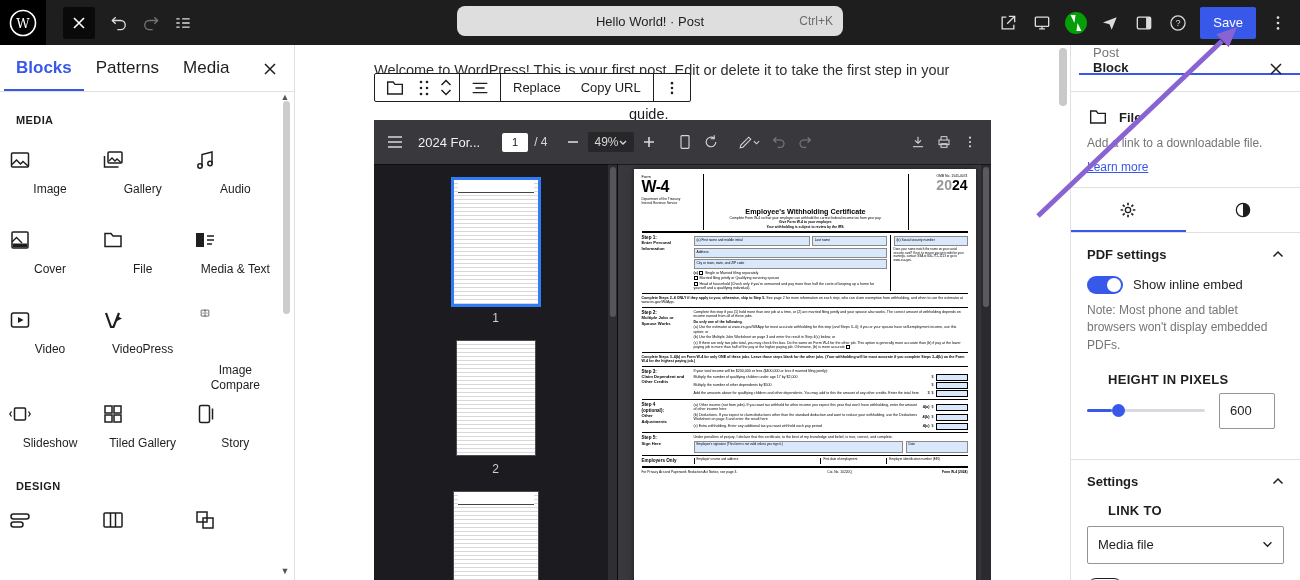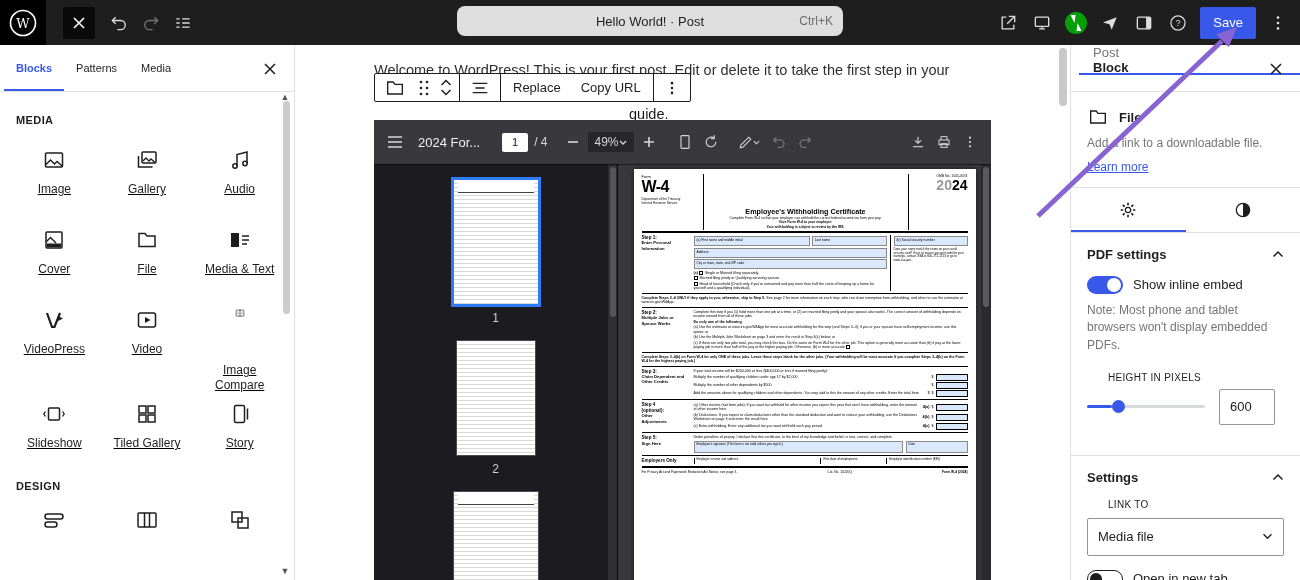--- a/index.html
+++ b/index.html
@@ -31,27 +31,27 @@
                     border-top:0; border-bottom:8px solid #fff; transform:skewX(-8deg); }
   .save-btn { height:32px; padding:0 13px; background:#3858e9; color:#fff; font-size:13px;
               border:none; border-radius:2px; margin:0 4px; cursor:pointer; }
 
   
   .workspace { position:absolute; top:45px; left:0; right:0; bottom:0; display:flex; }
 
   
   .lsb { width:295px; flex:0 0 auto; background:#fff; border-right:1px solid #e0e0e0; position:relative; overflow:hidden; }
   .lsb-tabs { height:47px; border-bottom:1px solid #e0e0e0; display:flex; align-items:stretch; padding-left:4px; position:relative; }
-  .lsb-tab { padding:0 12px; display:flex; align-items:center; font-size:11px; color:#1e1e1e; cursor:pointer; position:relative; }
+  .lsb-tab { padding:0 12px; display:flex; align-items:center; font-size:17px; color:#1e1e1e; cursor:pointer; position:relative; }
   .lsb-tab.active { color:#3858e9; font-weight:600; box-shadow:inset 0 -2px 0 #3858e9; }
   .lsb-close { position:absolute; right:12px; top:12px; width:24px; height:24px; display:flex; align-items:center; justify-content:center; cursor:pointer; }
   .sec-label { margin:22px 0 0 16px; font-size:11px; font-weight:600; letter-spacing:.4px; color:#1e1e1e; }
   .blk-grid { margin:12px 8px 0 8px; display:grid; grid-template-columns:repeat(3,1fr); }
-  .blk { height:80px; display:flex; flex-direction:column; align-items:center; padding-top:10px;
-         border-radius:2px; cursor:pointer; text-align:center;text-decoration:underline; }
+  .blk { height:80px; display:flex; flex-direction:column; padding-top:10px;
+         border-radius:2px; cursor:pointer; text-align:center; }
   .blk.tall { height:94px;gap:35px; }
   .blk svg { display:block; }
   .blk .lbl { margin-top:10px; font-size:12px; color:#1e1e1e; line-height:1.2; max-width:84px; }
   .lsb-scroll { position:absolute; right:4px; top:56px; width:7px; height:213px; background:#cccccc; border-radius:4px; }
   .lsb-arrow { position:absolute; right:4px; width:10px; height:10px; color:#555; font-size:9px; line-height:10px; text-align:center; }
 
   
   .main { flex:1 1 auto; position:relative; background:#fff; overflow:hidden; }
   .intro { position:absolute; left:79px; top:14px; width:620px; font-size:14.5px; line-height:22px; color:#2f2f2f; }
   .intro .l2 { position:relative; height:22px; }
@@ -154,21 +154,21 @@
   .panel-head { display:flex; align-items:center; justify-content:space-between; cursor:pointer; }
   .panel-title { font-size:13px; font-weight:600; color:#1e1e1e; }
   .toggle-row { display:flex; align-items:center; gap:10px; margin-top:14px; cursor:pointer; }
   .toggle { width:36px; height:18px; border-radius:10px; position:relative; flex:0 0 auto; }
   .toggle.on { background:#3858e9; }
   .toggle.on:after { content:""; position:absolute; right:2px; top:2px; width:14px; height:14px; border-radius:50%; background:#fff; }
   .toggle.off { background:#fff; border:1px solid #1e1e1e; }
   .toggle.off:after { content:""; position:absolute; left:2px; top:2px; width:12px; height:12px; border-radius:50%; background:#1e1e1e; }
   .toggle-lbl { font-size:13px; color:#1e1e1e; }
   .note { font-size:12px; color:#757575; line-height:1.45; margin-top:8px; }
-  .ctl-label { font-size:10px; font-weight:400; letter-spacing:.3px; color:#1e1e1e; margin-top:18px;padding-left:21px; }
+  .ctl-label { font-size:13px; font-weight:700; letter-spacing:.3px; color:#1e1e1e; margin-top:18px;padding-left:21px; }
   .hrow { display:flex; align-items:center; gap:14px; margin-top:6px; }
   .slider { position:relative; width:118px; height:3px; background:#d7dade; border-radius:2px; }
   .slider .fill { position:absolute; left:0; top:0; height:3px; width:21%; background:#3858e9; border-radius:2px; }
   .slider .knob { position:absolute; left:21%; top:-5px; width:13px; height:13px; border-radius:50%; background:#3858e9; }
   .num-input { width:56px; height:36px; border:1px solid #949494; border-radius:2px; font-size:13px;
                padding:0 0 0 10px; color:#1e1e1e; font-family:"Liberation Sans",sans-serif; }
   .divider { height:1px; background:#e0e0e0; margin:16px 0 0; }
   .select { margin-top:8px; height:38px; border:1px solid #949494; border-radius:2px; display:flex;
             align-items:center; justify-content:space-between; padding:0 10px; font-size:13px; color:#1e1e1e; cursor:pointer; }
 
@@ -315,31 +315,31 @@
         </div>
         <div class="blk">
           <svg width="24" height="24" viewBox="0 0 24 24">
             <rect x="3" y="5" width="8" height="14" fill="#1e1e1e"></rect>
             <path d="M14 8h7M14 12h7M14 16h5" stroke="#1e1e1e" stroke-width="1.5"></path>
           </svg>
           <span class="lbl">Media &amp; Text</span>
         </div>
         <div class="blk">
           <svg width="24" height="24" viewBox="0 0 24 24">
+            <rect x="3.5" y="5" width="17" height="14" rx="2" fill="none" stroke="#1e1e1e" stroke-width="1.5"></rect>
+            <path d="M10 9l5.5 3L10 15z" fill="#1e1e1e"></path>
+          </svg>
+          <span class="lbl">Video</span>
+        </div>
+        <div class="blk">
+          <svg width="24" height="24" viewBox="0 0 24 24">
             <path d="M5 5l5 14h2.5L18 5" fill="none" stroke="#1e1e1e" stroke-width="2.2"></path>
             <path d="M16 13l5-2.5L16 8z" fill="#1e1e1e"></path>
           </svg>
           <span class="lbl">VideoPress</span>
-        </div>
-        <div class="blk">
-          <svg width="24" height="24" viewBox="0 0 24 24">
-            <rect x="3.5" y="5" width="17" height="14" rx="2" fill="none" stroke="#1e1e1e" stroke-width="1.5"></rect>
-            <path d="M10 9l5.5 3L10 15z" fill="#1e1e1e"></path>
-          </svg>
-          <span class="lbl">Video</span>
         </div>
         <div class="blk tall">
           <svg width="24" height="24" viewBox="0 0 24 24">
             <rect x="3" y="5" width="18" height="14" rx="1" fill="none" stroke="#1e1e1e" stroke-width="1.5"></rect>
             <path d="M12 3.5v17" stroke="#1e1e1e" stroke-width="1.5"></path>
             <path d="M9.5 12H6M14.5 12H18" stroke="#1e1e1e" stroke-width="1.3"></path>
           </svg>
           <span class="lbl">Image Compare</span>
         </div>
         <div class="blk">

